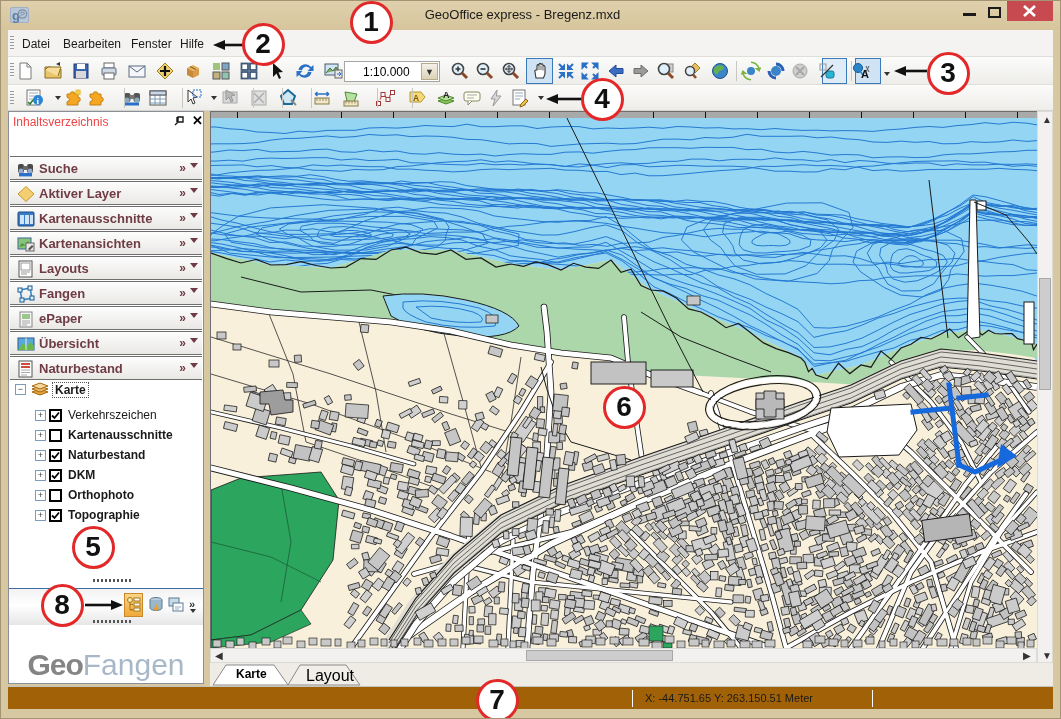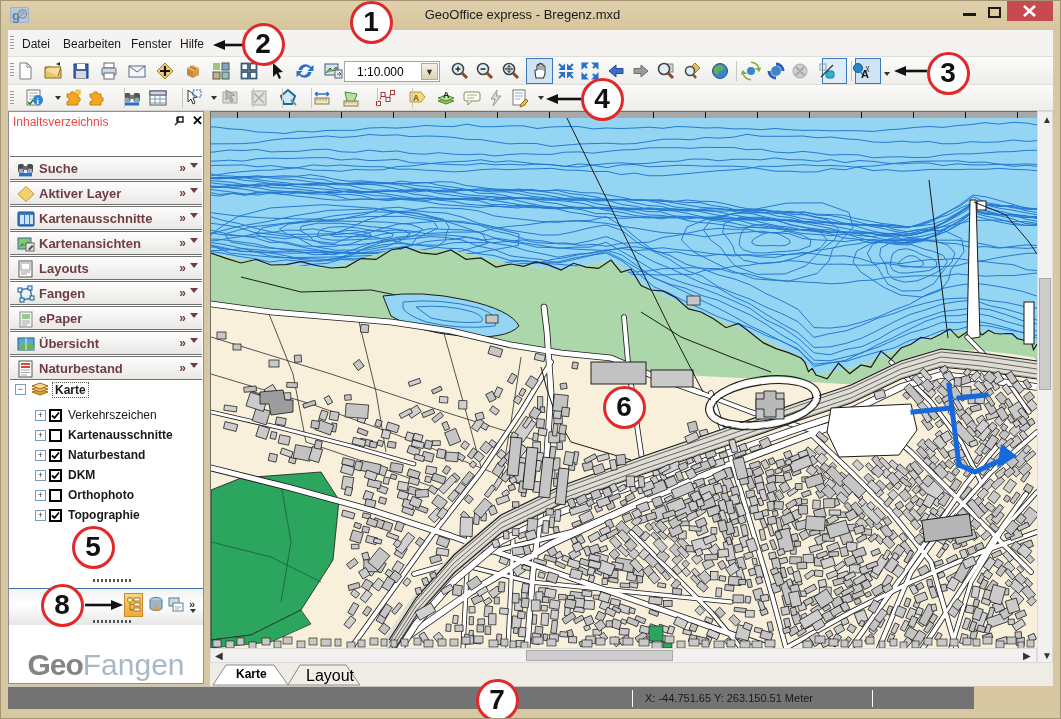--- a/index.html
+++ b/index.html
@@ -23,21 +23,21 @@
   background:repeating-linear-gradient(#9a9a9a 0 1px, #f6f6f6 1px 3px); }
 
 
 #toolbar1 { left:8px; top:57px; width:1045px; height:28px; background:linear-gradient(#fbfbfa,#eeedea); border-bottom:1px solid #e0ded8;}
 #toolbar2 { left:8px; top:85px; width:1045px; height:26px; background:linear-gradient(#fbfbfa,#eeedea); border-bottom:1px solid #d6d4ce;}
 .tbico { position:absolute; width:20px; height:20px; }
 .tsep { position:absolute; top:4px; width:1px; height:20px; background:#c9c7c1; }
 
 
 #combo { left:344px; top:61px; width:96px; height:21px; background:#fff; border:1px solid #a5a5a5; font-size:12px; }
-#combo span { position:absolute; left:12px; top:3px;text-align:center; }
+#combo span { position:absolute; left:18px; top:3px;text-align:center; }
 #combo .btn { position:absolute; right:1px; top:1px; width:17px; height:17px;
   background:linear-gradient(#f5f1e8,#dcd2b8); border:1px solid #b6ab8d; font-size:9px; text-align:center; line-height:16px; color:#333;}
 
 
 #panel { left:8px; top:111px; width:196px; height:573px; background:#fff; border:1px solid #8a8e96; }
 #panel-head { position:absolute; left:4px; top:3px; font-size:12px; color:#ef4444; }
 .sect { position:absolute; left:1px; width:192px; height:24px;
   background:linear-gradient(#fdfdfd,#e9e8e5); border-top:1px solid #6f6f6f; border-bottom:1px solid #6f6f6f; }
 .sect .lbl { position:absolute; left:29px; top:4px; font-size:13px; font-weight:bold; color:#6f3c45; }
 .sect .chv { position:absolute; right:16px; top:4px; font-size:12px; font-weight:bold; color:#6f3c45; }
@@ -72,21 +72,21 @@
 #vscroll { left:1037px; top:111px; width:16px; height:552px; background:#f2f1ef; border:1px solid #dcdbd8; }
 #vthumb { position:absolute; left:1px; top:166px; width:12px; height:112px; background:#cdcdcd; border:1px solid #a8a8a8;}
 #hscroll { left:210px; top:648px; width:827px; height:15px; background:#f2f1ef; border:1px solid #dcdbd8; }
 #hthumb { position:absolute; left:315px; top:1px; width:147px; height:11px; background:#cdcdcd; border:1px solid #a8a8a8;}
 .sarrow { position:absolute; font-size:10px; color:#333; }
 
 
 #tabrow { left:210px; top:663px; width:843px; height:23px; background:#efece5; }
 
 
-#statusbar { left:8px; top:686px; width:966px; height:23px; background:#737373;
+#statusbar { left:8px; top:686px; width:1045px; height:23px; background:#a16207;
   border-top:1px solid #c5c3bd; font-size:11px; color:#1a1a1a; }
 .sdiv { position:absolute; top:3px; width:1px; height:17px; background:#bdbbb5; border-right:1px solid #fff; }
 #coords { position:absolute; left:637px; top:5px; }
 
 
 .callout { position:absolute; width:43px; height:43px; background:#fff; border:3.5px solid #e22828;
   border-radius:50%; text-align:center; font-size:28px; font-weight:bold; color:#111; line-height:35px;
   font-family:"Liberation Sans", sans-serif; z-index:50;}
 .arrow { position:absolute; z-index:49; }
 </style>

